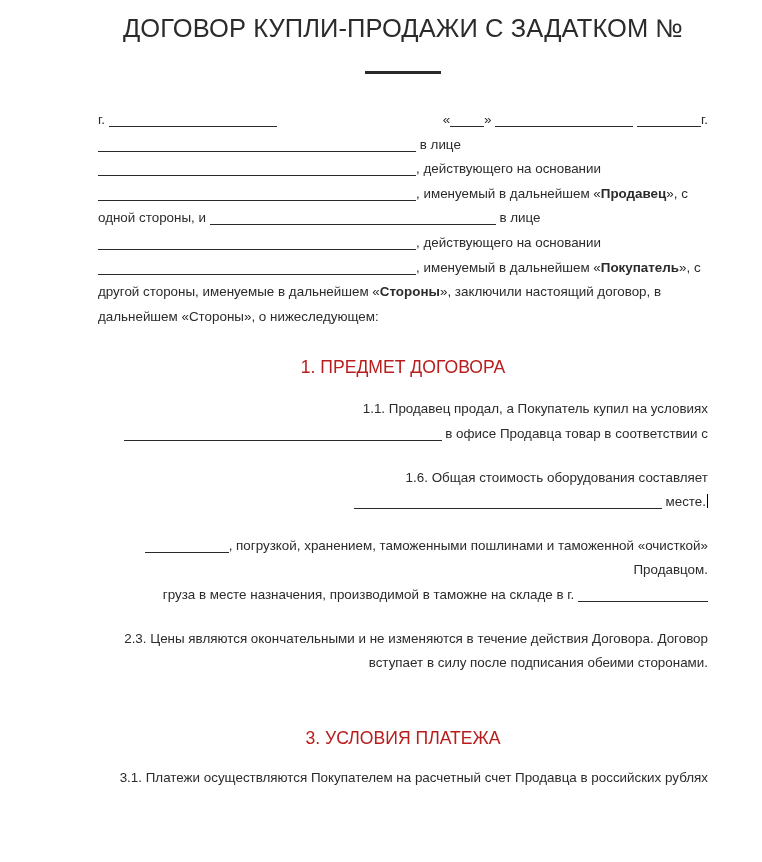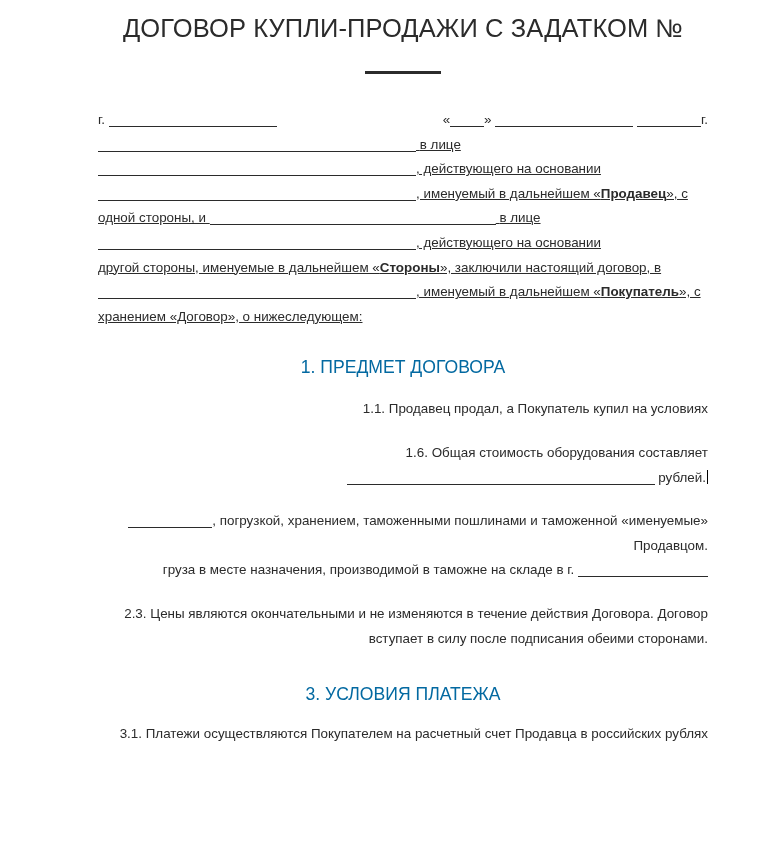--- a/index.html
+++ b/index.html
@@ -68,40 +68,40 @@
   .b-year      { width: 64px; }
   .b-long      { width: 318px; }
   .b-party     { width: 286px; }
   .b-terms     { width: 318px; }
   .b-sum       { width: 308px; }
   .b-smallcity { width: 84px; }
   .b-custcity  { width: 130px; }
 
   
   .preamble { margin-top: 27px; }
-  .preamble .row { white-space: nowrap; text-decoration: underline; }
+  .preamble .row { white-space: nowrap; }
   .date-row {
     display: flex;
     justify-content: space-between;
     align-items: baseline;
     white-space: nowrap;
   }
   .date-right { white-space: nowrap; }
 
   
   .section-heading {
     text-align: center;
     font-size: 17.6px;
     font-weight: 400;
-    color: #0369a1;
+    color: #b91c1c;
     white-space: nowrap;
   }
   .h-sec1 { margin-top: 28px; }
   .h-sec2 { margin-top: 31px; }
-  .h-sec3 { margin-top: 33px; }
+  .h-sec3 { margin-top: 52px; }
 
   .clause { margin-top: 19px; text-align: right; }
   .clause.tight { margin-top: 17px; }
 
   
   .caret {
     display: inline-block;
     width: 1px;
     height: 14px;
     background: #000000;
@@ -147,48 +147,52 @@
       <span>одной стороны, и</span>
       <span class="blank b-party"></span>
       <span>в лице</span>
     </div>
 
     <div class="row">
       <span class="blank b-long"></span><span>, действующего на основании</span>
     </div>
 
     <div class="row">
+      <span class="blank b-long"></span><span>, именуемый в дальнейшем «</span><b>Покупатель</b><span>», с</span>
+    </div>
+
+    <div class="row">
       <span>другой стороны, именуемые в дальнейшем «</span><b>Стороны</b><span>», заключили настоящий договор, в</span>
     </div>
 
-    <div class="row">
-      <span class="blank b-long"></span><span>, именуемый в дальнейшем «</span><b>Покупатель</b><span>», с</span>
-    </div>
-
-    <div class="row">хранением «Договор», о нижеследующем:</div>
+    <div class="row">дальнейшем «Стороны», о нижеследующем:</div>
   </div>
 
   <h2 class="section-heading h-sec1">1. ПРЕДМЕТ ДОГОВОРА</h2>
 
   <div class="clause body-block">
     <div class="line">1.1. Продавец продал, а Покупатель купил на условиях</div>
+    <div class="line">
+      <span class="blank b-terms"></span>
+      <span>в офисе Продавца товар в соответствии с</span>
+    </div>
   </div>
 
 
   <div class="clause body-block">
     <div class="line">1.6. Общая стоимость оборудования составляет</div>
     <div class="line">
       <span class="blank b-sum"></span>
-      <span>рублей.</span><span class="caret"></span>
-    </div>
-  </div>
-
-  <div class="clause body-block">
-    <div class="line">
-      <span class="blank b-smallcity"></span><span>, погрузкой, хранением, таможенными пошлинами и таможенной «именуемые»</span>
+      <span>месте.</span><span class="caret"></span>
+    </div>
+  </div>
+
+  <div class="clause body-block">
+    <div class="line">
+      <span class="blank b-smallcity"></span><span>, погрузкой, хранением, таможенными пошлинами и таможенной «очисткой»</span>
     </div>
     <div class="line">Продавцом.</div>
     <div class="line">
       <span>груза в месте назначения, производимой в таможне на складе в г.</span>
       <span class="blank b-custcity"></span>
     </div>
   </div>
 
   <div class="clause body-block">
     <div class="line">2.3. Цены являются окончательными и не изменяются в течение действия Договора. Договор</div>

